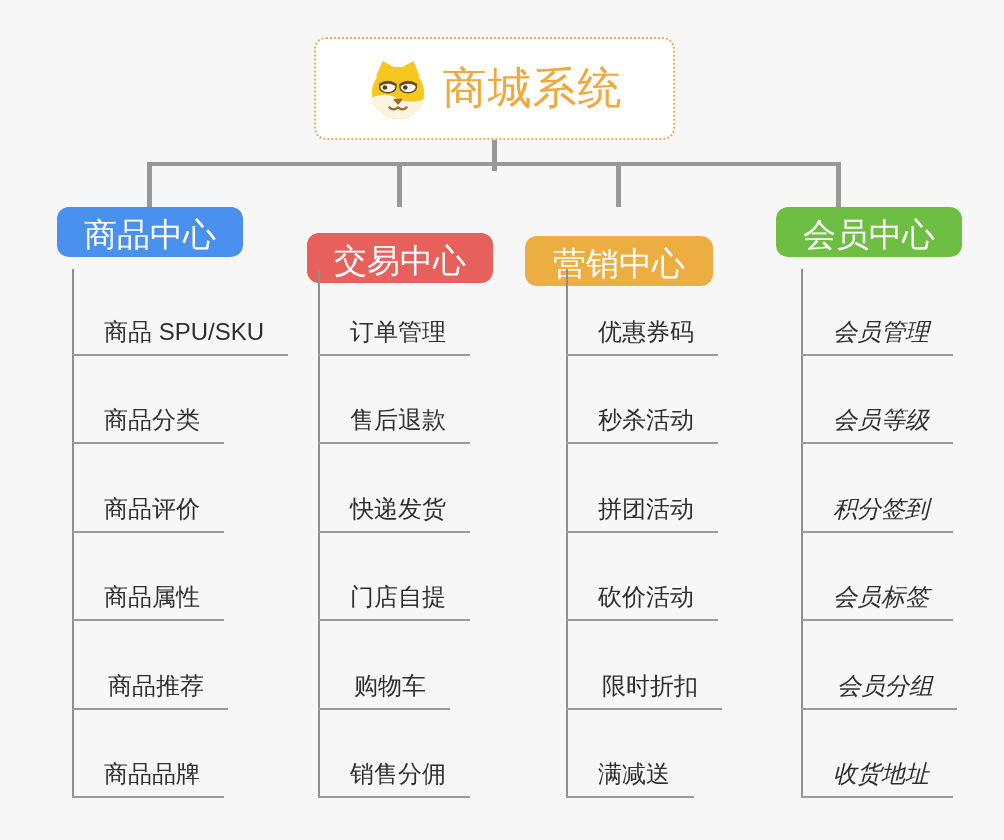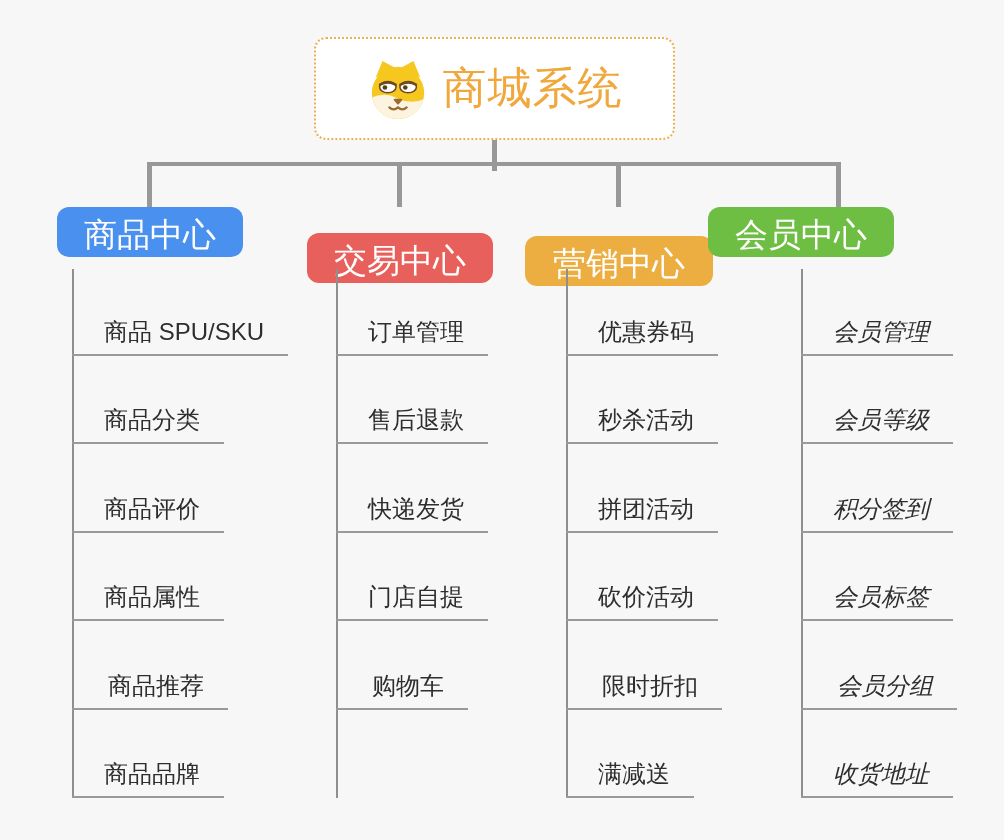--- a/index.html
+++ b/index.html
@@ -35,25 +35,25 @@
   
   .branch{
     position:absolute;top:207px;height:50px;border-radius:12px;
     color:#ffffff;font-size:33px;line-height:62px;text-align:center;
     white-space:nowrap;
     font-family:Liberation Mono, monospace;
   }
   .branch.b0{left:57px;width:186px;}
   .branch.b1{left:307px;width:186px;}
   .branch.b2{left:525px;width:188px;}
-  .branch.b3{left:708px;width:186px;}
+  .branch.b3{left:776px;width:186px;}
 
   
   .col{position:absolute;top:269px;width:240px;height:529px;}
-  .col.c0{left:72px;text-decoration:underline;} .col.c1{left:336px;} .col.c2{left:542px;margin-left:24px;} .col.c3{left:801px;font-style:italic;}
+  .col.c0{left:72px;text-decoration:underline;} .col.c1{left:318px;} .col.c2{left:542px;margin-left:24px;} .col.c3{left:801px;font-style:italic;}
   .trunk{position:absolute;left:0;top:0;width:2px;height:529px;background:#8f8f8f;}
   .leaf{
     position:absolute;left:0;
     padding:0 24px 6px 32px;
     border-bottom:2px solid #9a9a9a;
     font-size:24px;line-height:33px;color:#2e2e2e;
     white-space:nowrap;
   }
   .leaf.l0{top:46px;} .leaf.l1{top:134px;} .leaf.l2{top:223px;padding-left:32px;}
   .leaf.l3{top:311px;} .leaf.l4{top:400px;padding-left:36px;} .leaf.l5{top:488px;}
@@ -108,20 +108,21 @@
     <div class="leaf l5">商品品牌</div>
   </div>
 
   <div class="col c1">
     <div class="trunk"></div>
     <div class="leaf l0">订单管理</div>
     <div class="leaf l1">售后退款</div>
     <div class="leaf l2">快递发货</div>
     <div class="leaf l3">门店自提</div>
     <div class="leaf l4">购物车</div>
+    <div class="leaf l5">销售分佣</div>
   </div>
 
   <div class="col c2">
     <div class="trunk"></div>
     <div class="leaf l0">优惠券码</div>
     <div class="leaf l1">秒杀活动</div>
     <div class="leaf l2">拼团活动</div>
     <div class="leaf l3">砍价活动</div>
     <div class="leaf l4">限时折扣</div>
     <div class="leaf l5">满减送</div>

